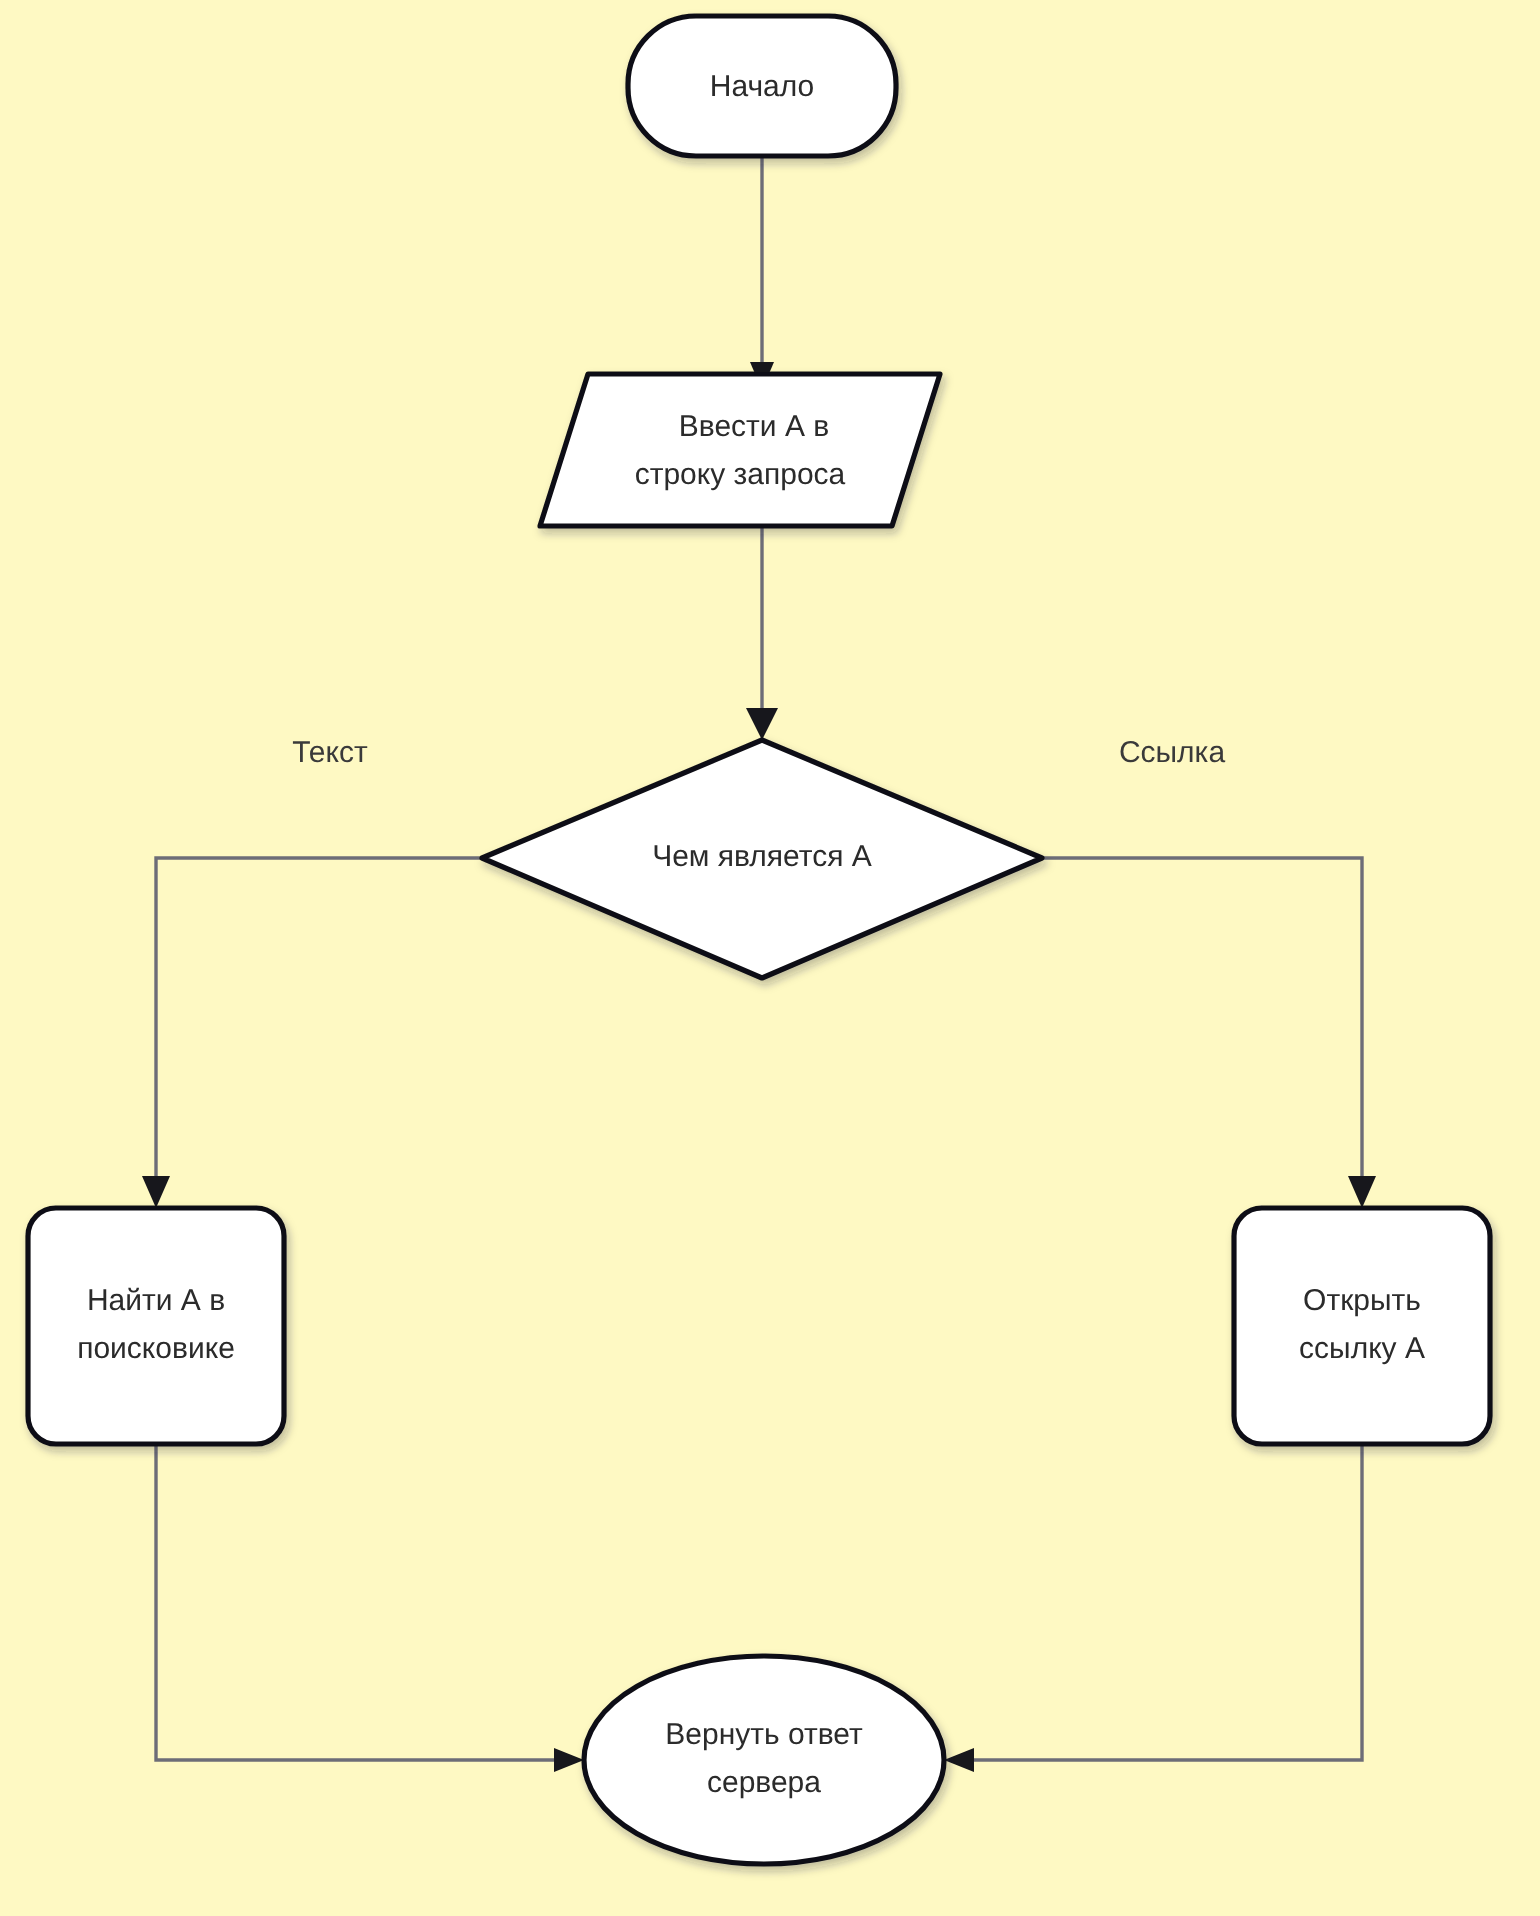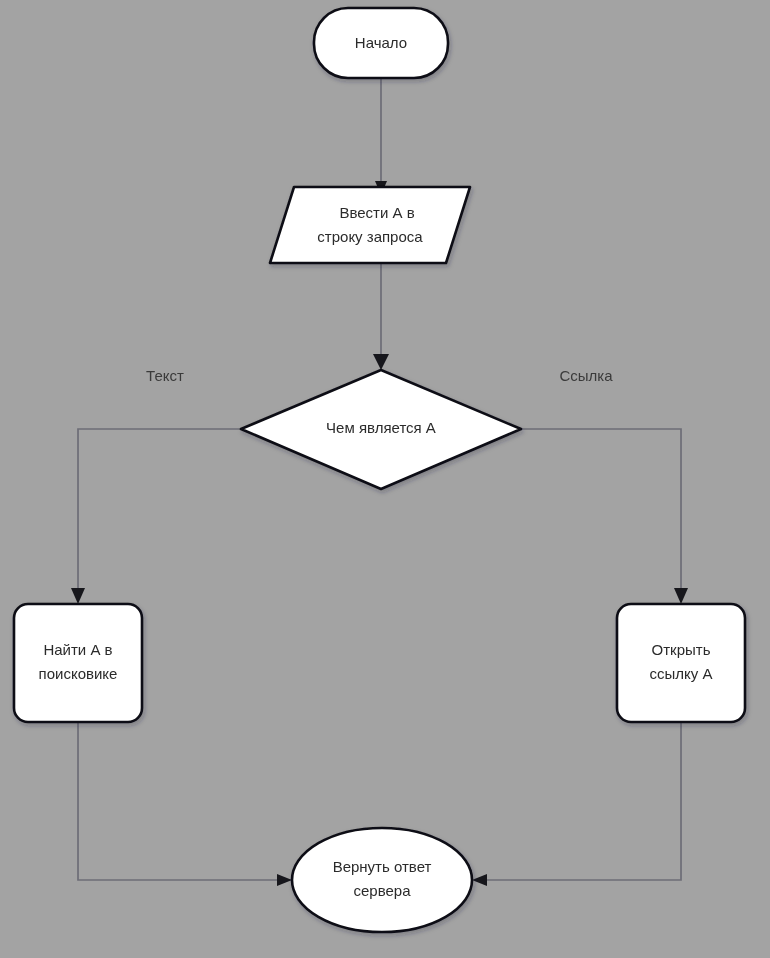--- a/index.html
+++ b/index.html
@@ -11,21 +11,21 @@
   body {
     font-family: "Liberation Sans", "DejaVu Sans", sans-serif;
     width: 770px;
     height: 958px;
     overflow: hidden;
   }
   #diagram-canvas {
     position: relative;
     width: 770px;
     height: 958px;
-    background: #a3a3a3;
+    background: #fef9c3;
   }
   #flow-svg {
     position: absolute;
     top: 0;
     left: 0;
     width: 770px;
     height: 958px;
     display: block;
   }
   .node-text {

